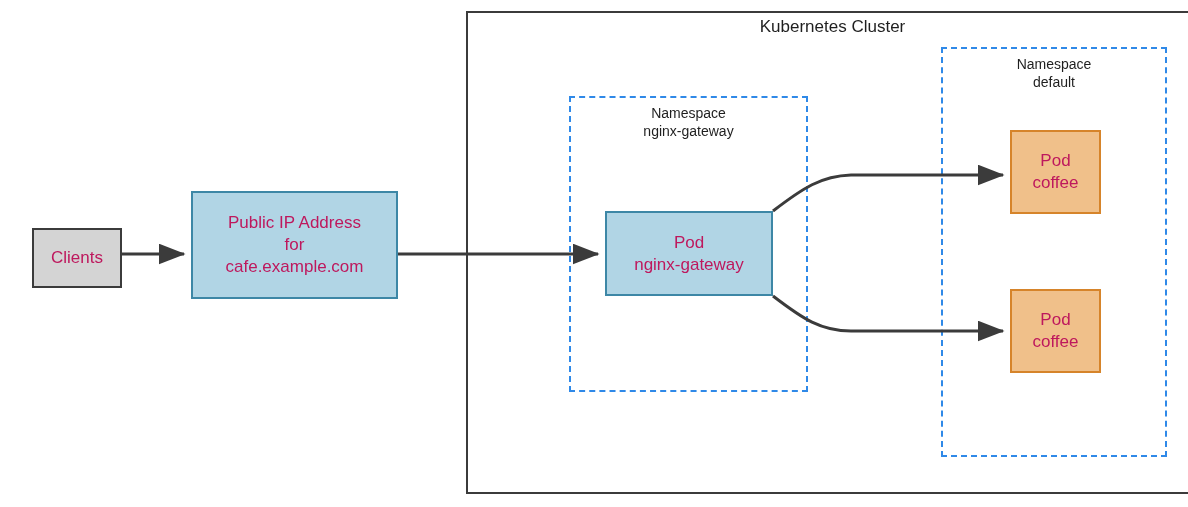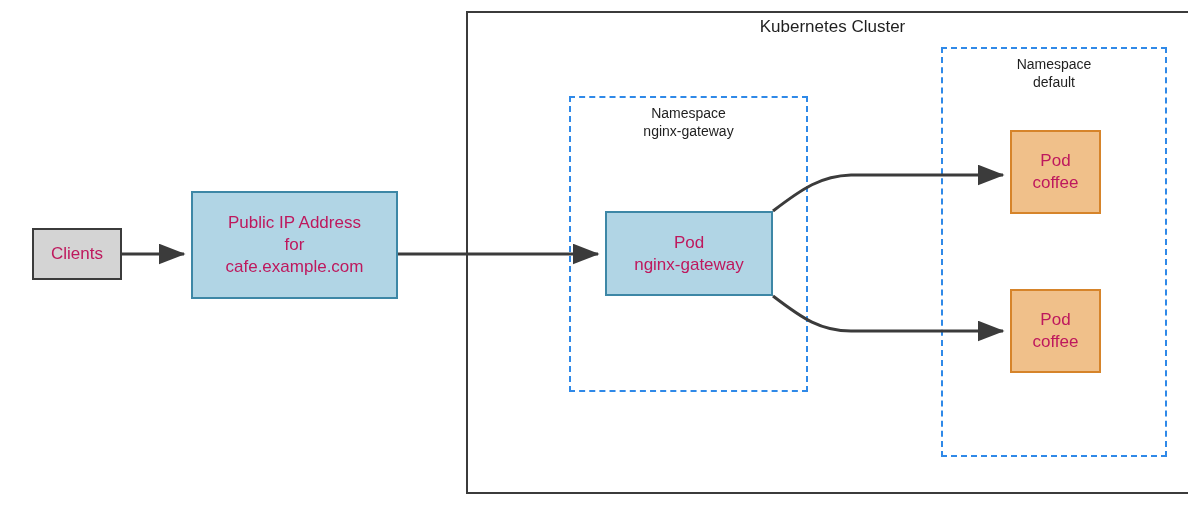--- a/index.html
+++ b/index.html
@@ -111,21 +111,21 @@
 
     <path class="edge-path" d="M 101 254 L 163 254" marker-end="url(#arrowhead)"></path>
 
     <path class="edge-path" d="M 377 254 L 577 254" marker-end="url(#arrowhead)"></path>
 
     <path class="edge-path" d="M 752 211 C 782 188, 800 176, 830 175 L 982 175" marker-end="url(#arrowhead)"></path>
 
     <path class="edge-path" d="M 752 296 C 782 319, 800 331, 830 331 L 982 331" marker-end="url(#arrowhead)"></path>
   </svg>
 
-  <div class="box node-gray" style="left:11px; top:228px; width:90px; height:52px;">Clients</div>
+  <div class="box node-gray" style="left:11px; top:228px; width:90px; height:60px;">Clients</div>
 
   <div class="box node-blue" style="left:170px; top:191px; width:207px; height:108px;">Public IP Address
 for
 cafe.example.com</div>
 
   <div class="box node-blue" style="left:584px; top:211px; width:168px; height:85px;">Pod
 nginx-gateway</div>
 
   <div class="box node-orange" style="left:989px; top:130px; width:91px; height:84px;">Pod
 coffee</div>

